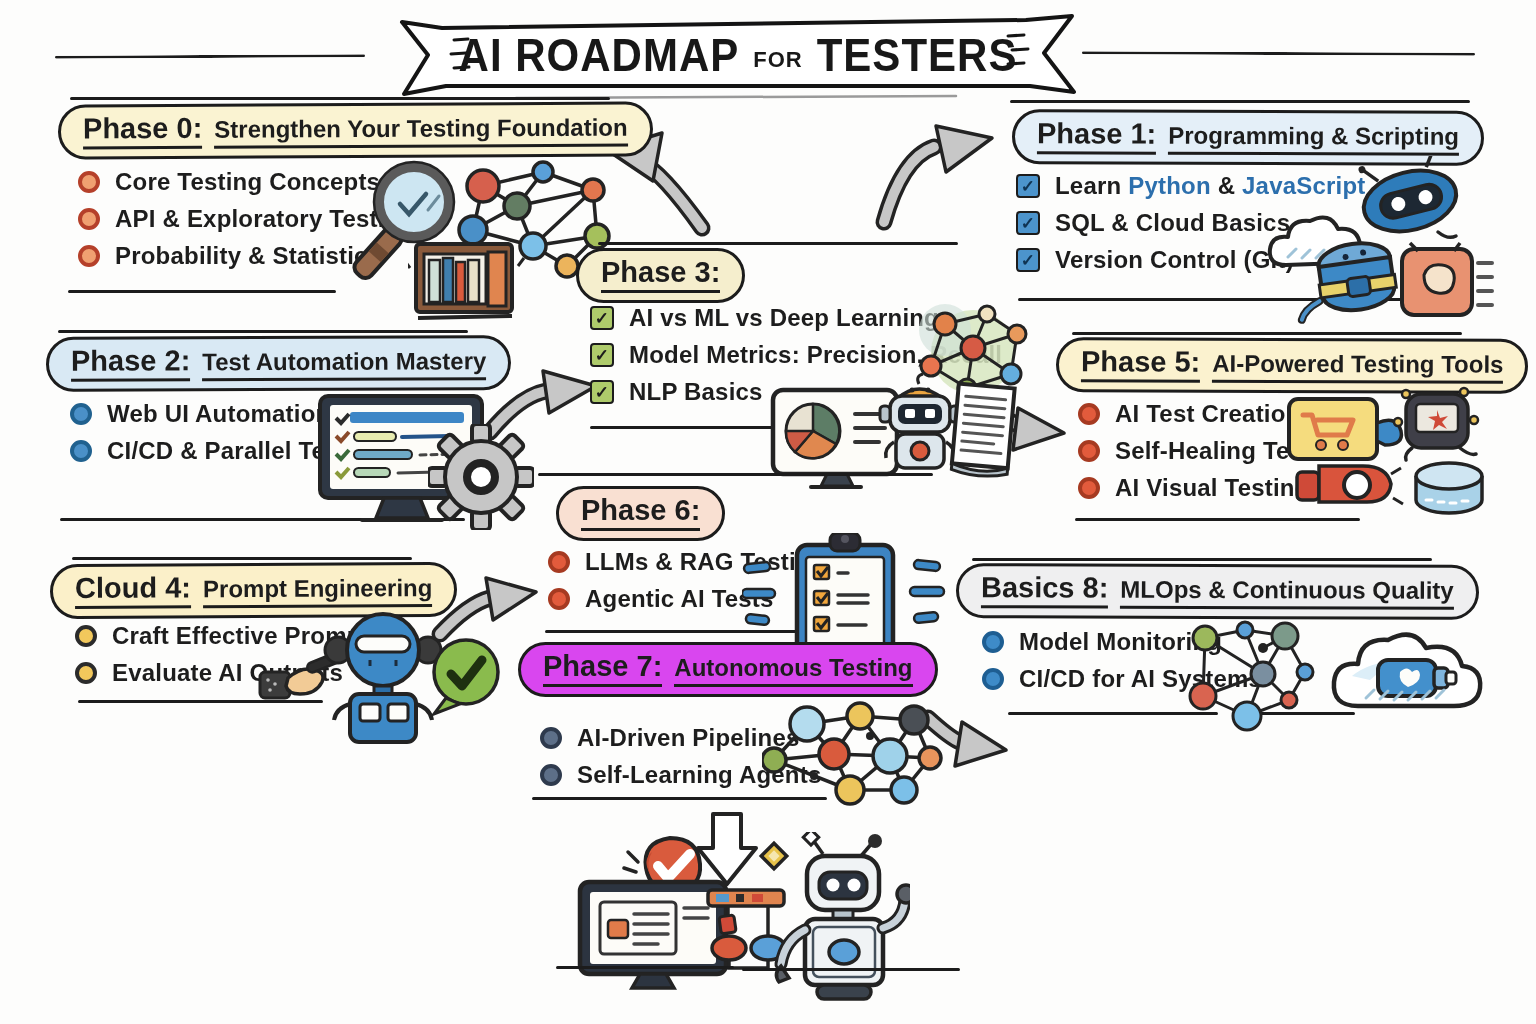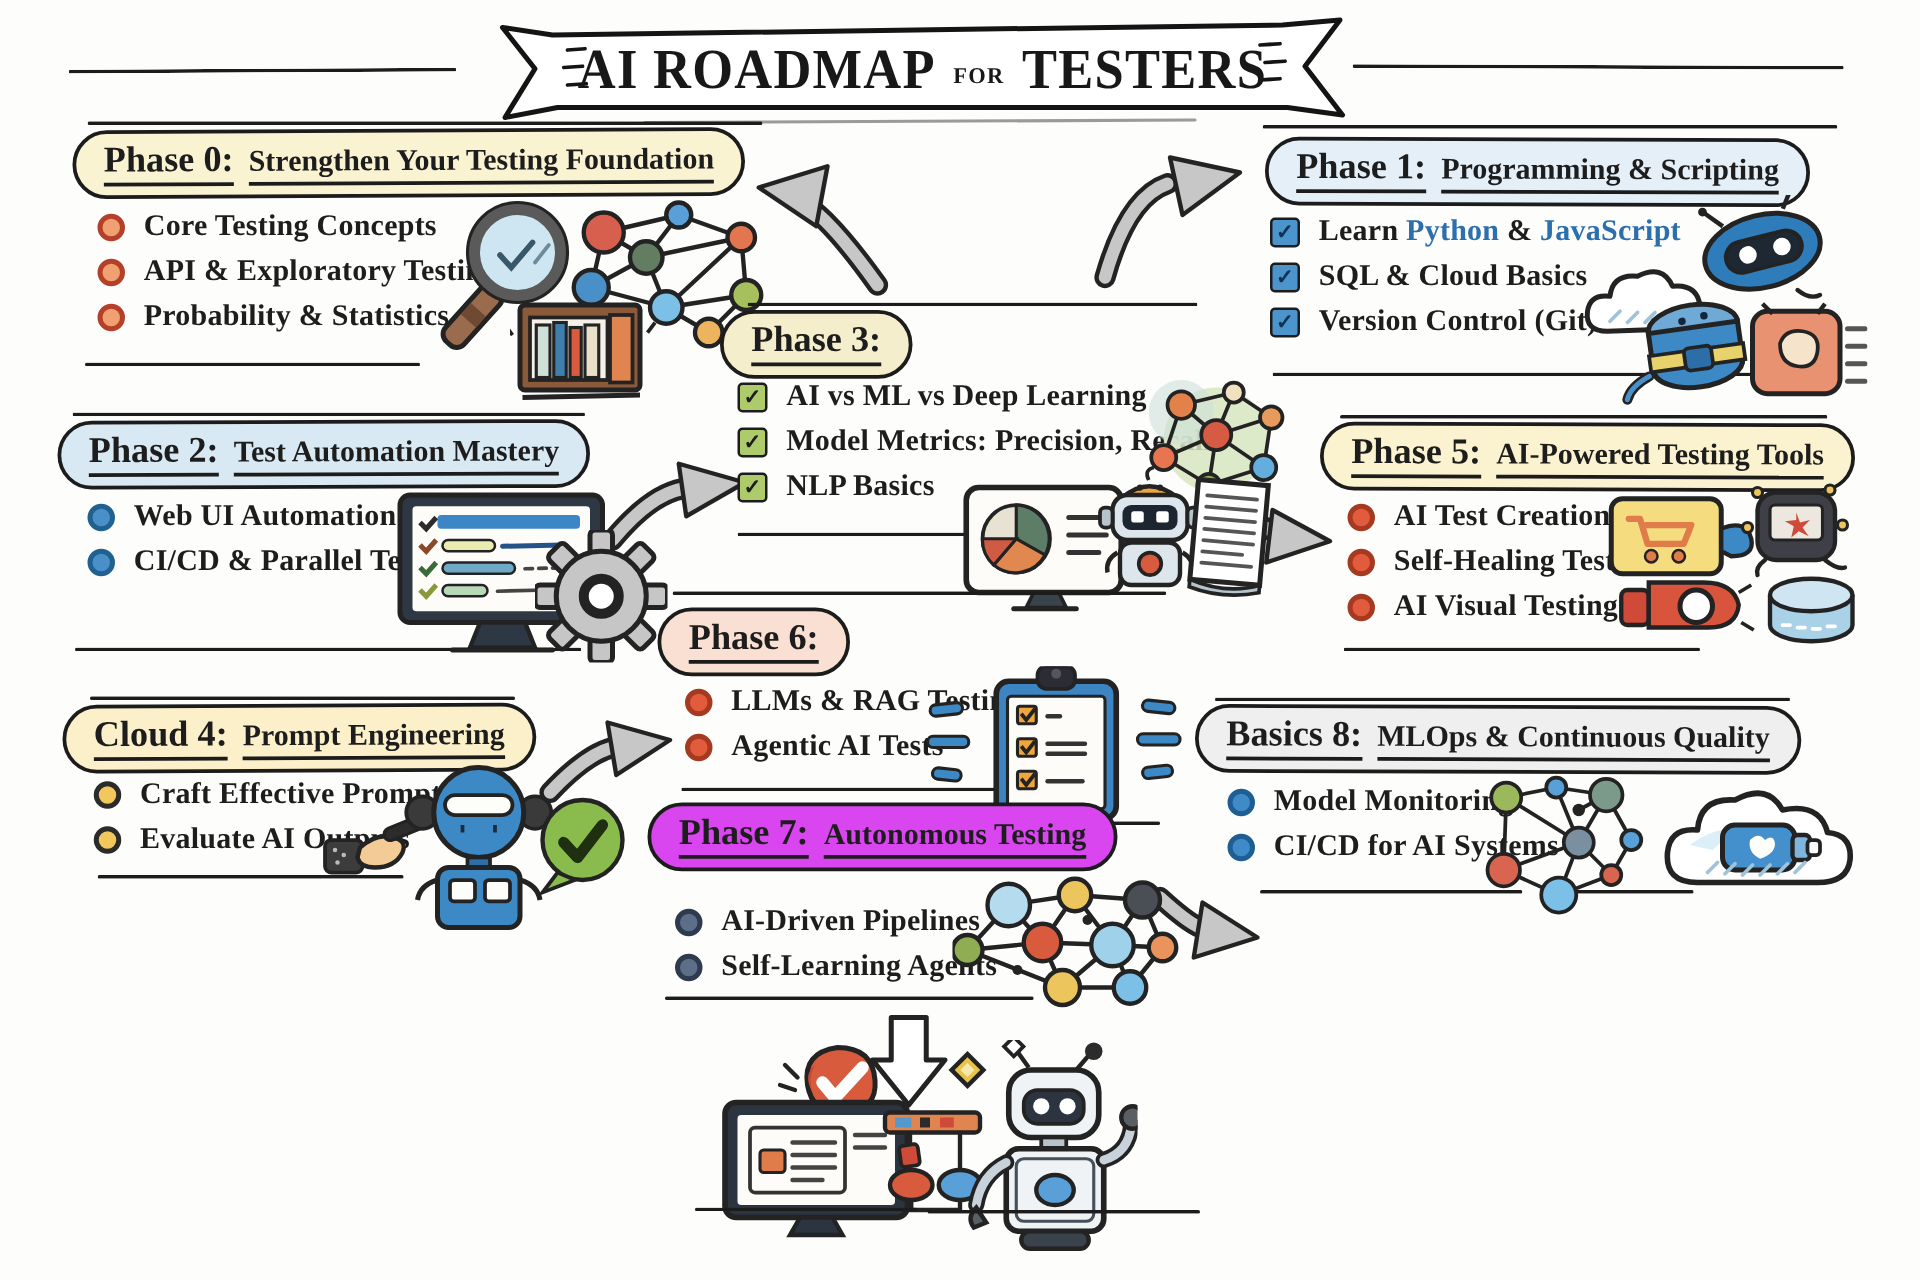--- a/index.html
+++ b/index.html
@@ -1,28 +1,28 @@
 <!DOCTYPE html>
 <html><head>
 <meta charset="utf-8">
 <style>
   html,body{margin:0;padding:0;background:#fff;}
   .canvas{position:relative;width:1536px;height:1024px;background:#fdfdfc;overflow:hidden;
-          font-family:Liberation Serif, serif;color:#1d1d1d;}
+          font-family:Liberation Sans, sans-serif;color:#1d1d1d;}
   .rule{position:absolute;height:0;border-top:3.5px solid #1c1c1c;border-radius:3px;}
   .overlay{position:absolute;left:0;top:0;pointer-events:none;}
   .icon{position:absolute;}
   .icon svg{display:block;}
 
   
   .banner{position:absolute;left:396px;top:8px;width:684px;height:96px;}
   .banner-text{position:absolute;inset:0;display:flex;align-items:center;justify-content:center;
                gap:14px;font-weight:800;color:#181818;}
   .bt-main{font-size:42px;letter-spacing:1px;transform:scaleY(1.08);}
-  .bt-for{font-size:18px;letter-spacing:1px;padding-top:8px;}
+  .bt-for{font-size:22px;letter-spacing:1px;padding-top:8px;}
 
   
   .pill{position:absolute;display:flex;align-items:baseline;gap:12px;border:3.5px solid #1c1c1c;
         border-radius:30px;padding:5px 22px 7px 22px;white-space:nowrap;background:#fff;}
   .plabel{font-size:29px;font-weight:800;border-bottom:3.5px solid #1c1c1c;padding-bottom:1px;}
   .psub{font-size:24px;font-weight:700;border-bottom:3px solid #1c1c1c;padding-bottom:2px;}
 
   
   .items{position:absolute;margin:0;padding:0;list-style:none;display:flex;flex-direction:column;gap:9px;}
   .items li{display:flex;align-items:center;gap:15px;font-size:24px;font-weight:700;letter-spacing:.2px;}
@@ -541,21 +541,21 @@
           <line x1="30" y1="44" x2="36" y2="44"></line>
           <line x1="42" y1="45" x2="48" y2="45"></line>
           <line x1="54" y1="43" x2="60" y2="43"></line>
       </g>
     </svg>
   </div>
 
   
   <section style="display:contents">
     <div class="rule" style="left:538px;top:473px;width:395px"></div>
-    <div class="pill" style="left:526px;top:486px;background:#f9e0d2">
+    <div class="pill" style="left:556px;top:486px;background:#f9e0d2">
       <span class="plabel">Phase 6:</span>
     </div>
     <ul class="items p6" style="left:548px;top:548px">
       <li>
           <span class="dot"></span>
           <span>LLMs &amp; RAG Testing</span>
         </li>
       <li>
           <span class="dot"></span>
           <span>Agentic AI Tests</span>

